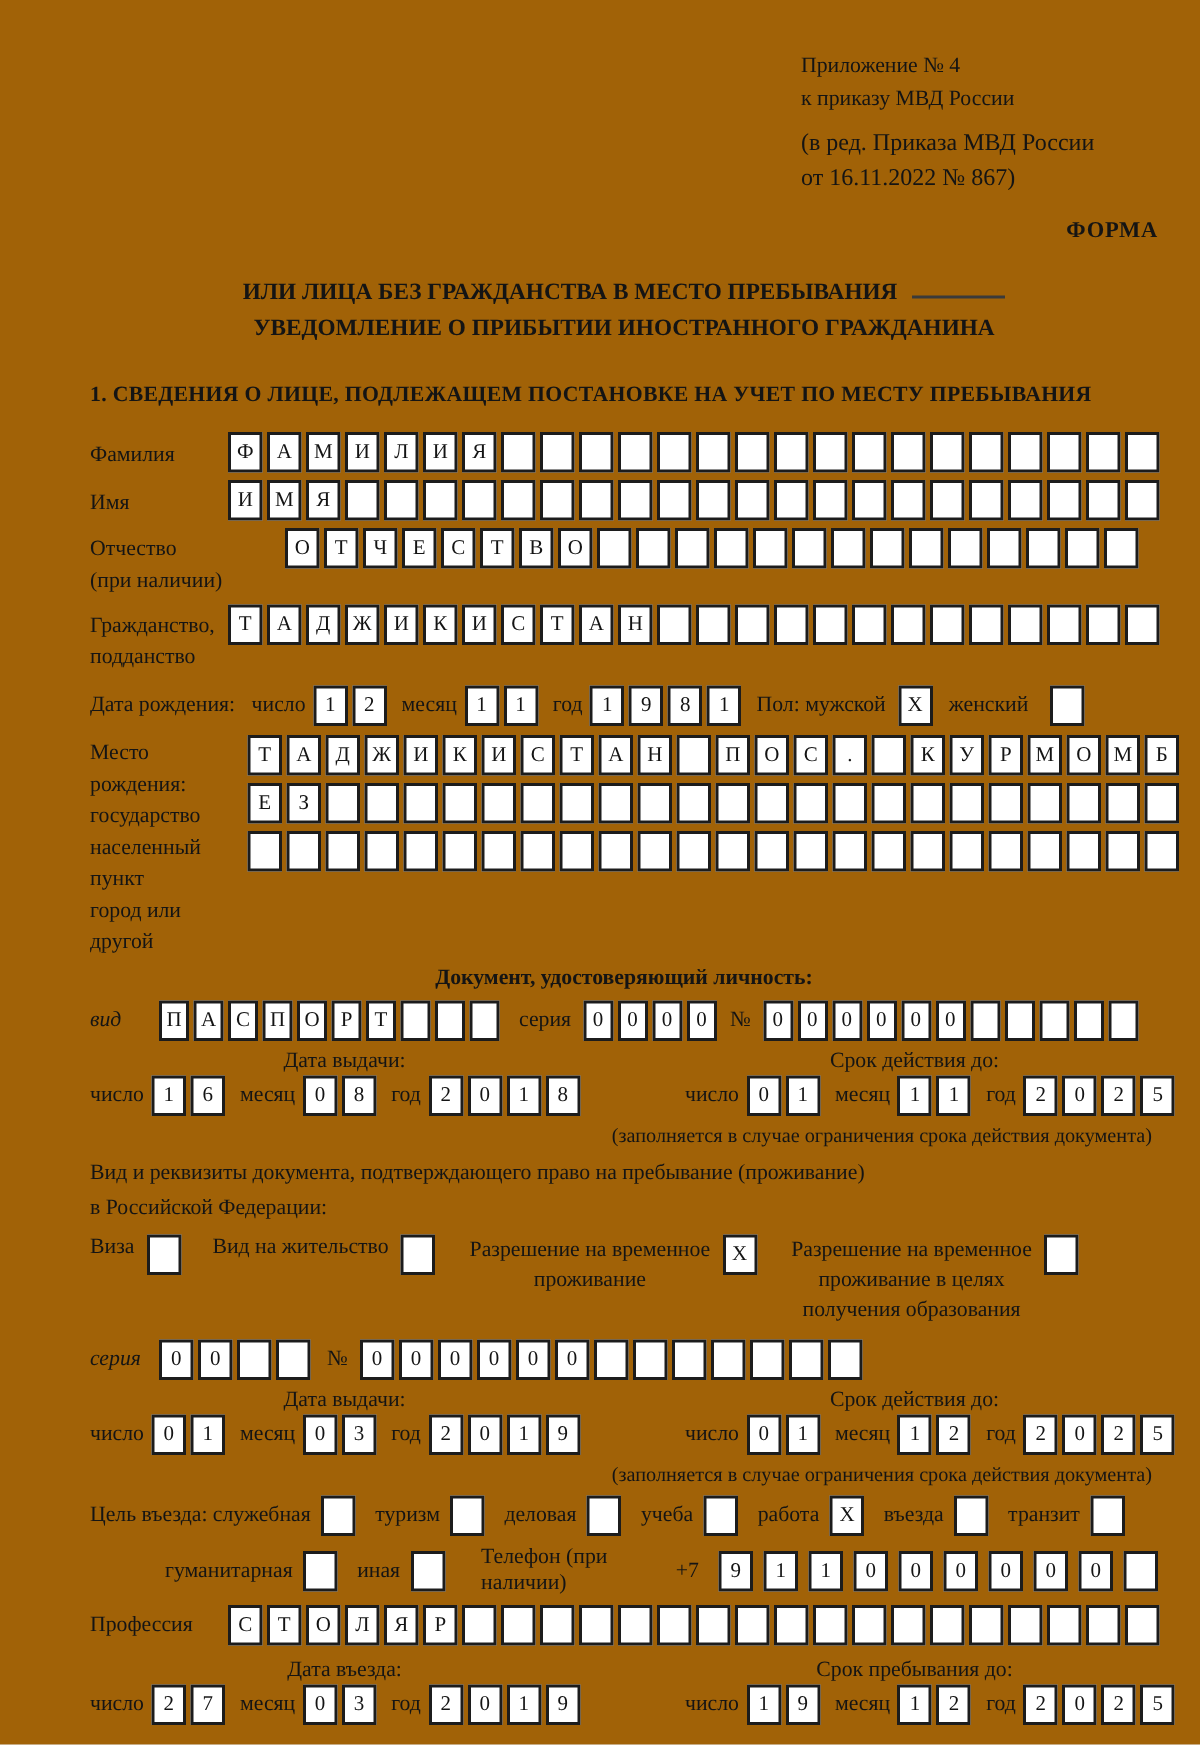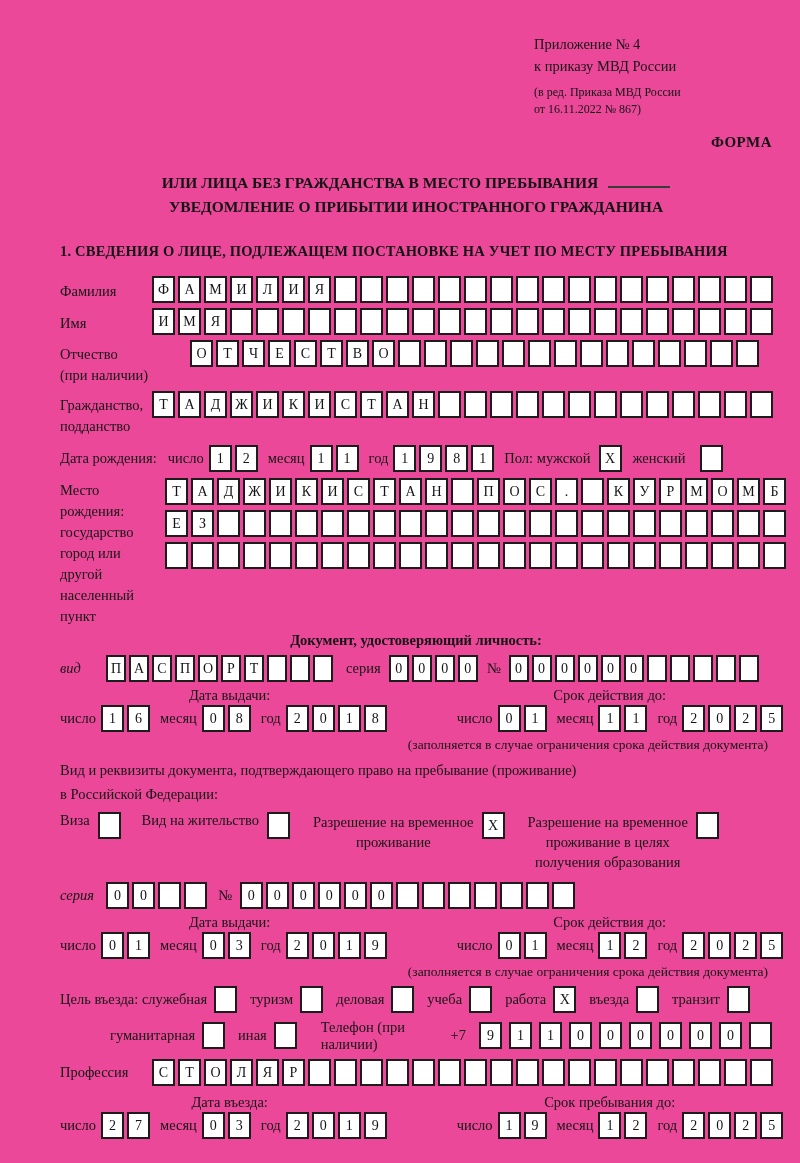--- a/index.html
+++ b/index.html
@@ -1,32 +1,32 @@
 <!DOCTYPE html>
 <html><head>
 <meta charset="utf-8">
 <style>
   html,body{margin:0;padding:0;background:#e8e8e8;}
-  .page{width:800px;height:1163px;background:#ec4899;box-sizing:border-box;
+  .page{width:800px;height:1163px;background:#a16207;box-sizing:border-box;
         padding:34px 28px 0 60px;font-family:"Liberation Serif","DejaVu Serif",serif;
         color:#141414;font-size:14.5px;position:relative;overflow:hidden;}
   
   .cell{display:inline-block;width:19px;height:23px;border:2px solid #1c1c1c;
         margin-right:3px;text-align:center;line-height:23px;font-size:14px;
         vertical-align:middle;background:#fff;flex-shrink:0;}
   .cells{display:inline-block;white-space:nowrap;}
   .tight .cell{width:16px;margin-right:3px;}
   .row{display:flex;align-items:flex-start;margin-bottom:5px;}
   .vmid{align-items:center;}
   .flabel{flex-shrink:0;line-height:19px;padding-top:4px;}
   .w92{width:92px;} .w130{width:130px;} .w105{width:105px;} .w46{width:46px;font-style:italic;}
   .lblcol div{line-height:21px;}
   
   .appendix{margin-left:auto;width:238px;line-height:1.5;}
-  .appendix .amend{margin-top:6px;font-size:12px;line-height:1.45;}
+  .appendix .amend{margin-top:6px;font-size:16px;line-height:1.45;}
   .forma{text-align:right;font-weight:bold;margin-top:16px;font-size:15px;letter-spacing:.5px;}
   .title{text-align:center;font-weight:bold;font-size:15.5px;line-height:1.55;margin-top:20px;}
   .blank-line{display:inline-block;width:62px;border-bottom:2px solid #3a3a3a;height:12px;margin-left:10px;}
   .sect{font-weight:bold;font-size:14.5px;margin-top:24px;margin-bottom:16px;letter-spacing:.2px;}
   
   .dates-head{display:flex;margin-top:2px;margin-bottom:1px;}
   .dates-head span{display:inline-block;text-align:center;}
   .dh1{width:345px;} .dh2{width:330px;margin-left:48px;}
   .dgroup{display:inline-flex;align-items:center;white-space:nowrap;}
   .dgroup .dl{margin-right:5px;}
@@ -102,22 +102,22 @@
     <span>Пол: мужской</span>
     <span class="cells ml8"><span class="cell">X</span></span>
     <span class="ml8">женский</span>
     <span class="cells" style="margin-left:14px"><span class="cell"></span></span>
   </div>
 
   <div class="row" style="margin-top:6px;">
     <span class="flabel w105 lblcol" style="padding-top:2px;">
       <div>Место рождения:</div>
       <div>государство</div>
+      <div>населенный пункт</div>
       <div>город или другой</div>
-      <div>населенный пункт</div>
     </span>
     <span>
       <div class="cells" style="margin-bottom:5px;"><span class="cell">Т</span><span class="cell">А</span><span class="cell">Д</span><span class="cell">Ж</span><span class="cell">И</span><span class="cell">К</span><span class="cell">И</span><span class="cell">С</span><span class="cell">Т</span><span class="cell">А</span><span class="cell">Н</span><span class="cell"></span><span class="cell">П</span><span class="cell">О</span><span class="cell">С</span><span class="cell">.</span><span class="cell"></span><span class="cell">К</span><span class="cell">У</span><span class="cell">Р</span><span class="cell">М</span><span class="cell">О</span><span class="cell">М</span><span class="cell">Б</span></div>
       <div class="cells" style="margin-bottom:5px;"><span class="cell">Е</span><span class="cell">З</span><span class="cell"></span><span class="cell"></span><span class="cell"></span><span class="cell"></span><span class="cell"></span><span class="cell"></span><span class="cell"></span><span class="cell"></span><span class="cell"></span><span class="cell"></span><span class="cell"></span><span class="cell"></span><span class="cell"></span><span class="cell"></span><span class="cell"></span><span class="cell"></span><span class="cell"></span><span class="cell"></span><span class="cell"></span><span class="cell"></span><span class="cell"></span><span class="cell"></span></div>
       <div class="cells"><span class="cell"></span><span class="cell"></span><span class="cell"></span><span class="cell"></span><span class="cell"></span><span class="cell"></span><span class="cell"></span><span class="cell"></span><span class="cell"></span><span class="cell"></span><span class="cell"></span><span class="cell"></span><span class="cell"></span><span class="cell"></span><span class="cell"></span><span class="cell"></span><span class="cell"></span><span class="cell"></span><span class="cell"></span><span class="cell"></span><span class="cell"></span><span class="cell"></span><span class="cell"></span><span class="cell"></span></div>
     </span>
   </div>
 
   <div class="dochead">Документ, удостоверяющий личность:</div>
   <div class="row vmid tight">

